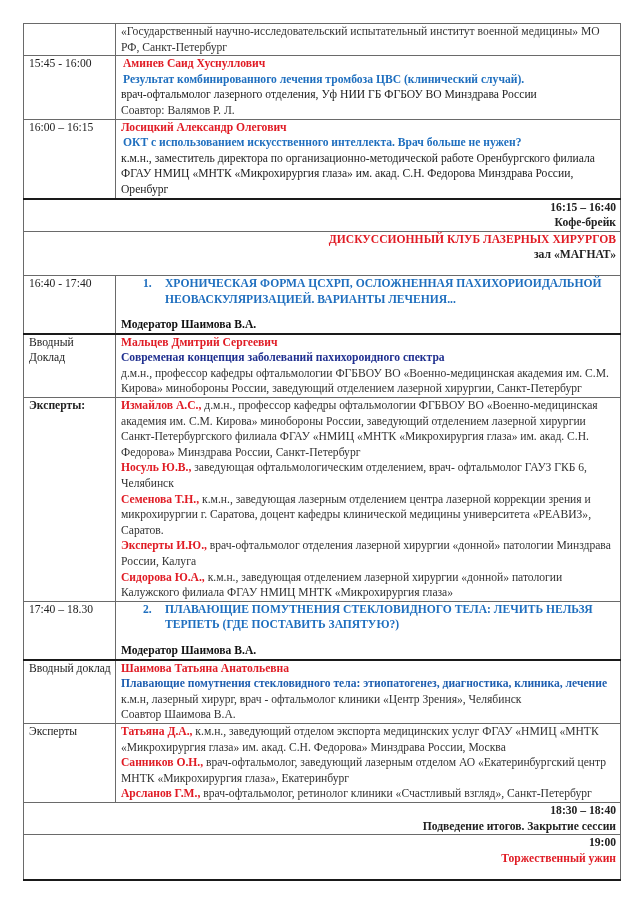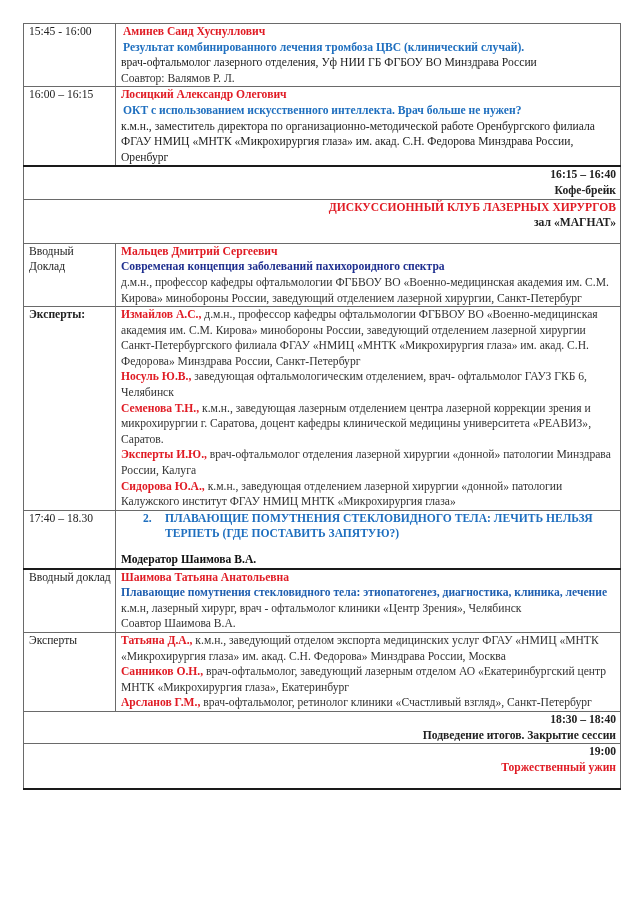--- a/index.html
+++ b/index.html
@@ -27,20 +27,24 @@
 <body>
 
 <div class="page">
 <table>
   <colgroup>
         <col style="width:92px">
         <col style="width:505px">
       </colgroup>
 
   <tbody>
+        <tr>
+    <td class="time"></td>
+    <td class="main gray">«Государственный научно-исследовательский испытательный институт военной медицины» МО РФ, Санкт-Петербург</td>
+  </tr>
 
   <tr>
     <td class="time">15:45 - 16:00</td>
     <td class="main">
       <div class="red indent1">Аминев Саид Хуснуллович</div>
       <div class="blue indent1">Результат комбинированного лечения тромбоза ЦВС (клинический случай).</div>
       <div>врач-офтальмолог лазерного отделения, Уф НИИ ГБ ФГБОУ ВО Минздрава России</div>
       <div class="gray">Соавтор: Валямов Р. Л.</div>
     </td>
   </tr>
@@ -61,38 +65,49 @@
     </td>
   </tr>
 
   <tr>
     <td class="full" colspan="2" style="padding-bottom:12px">
       <div class="red">ДИСКУССИОННЫЙ КЛУБ ЛАЗЕРНЫХ ХИРУРГОВ</div>
       <div>зал «МАГНАТ»</div>
     </td>
   </tr>
 
+  <tr class="thick-bottom">
+    <td class="time">16:40 - 17:40</td>
+    <td class="main">
+      <div class="topic">
+        <span class="num">1.</span>
+        <span>ХРОНИЧЕСКАЯ ФОРМА ЦСХРП, ОСЛОЖНЕННАЯ ПАХИХОРИОИДАЛЬНОЙ НЕОВАСКУЛЯРИЗАЦИЕЙ. ВАРИАНТЫ ЛЕЧЕНИЯ...</span>
+      </div>
+      <div class="spacer"></div>
+      <div class="bold">Модератор Шаимова В.А.</div>
+    </td>
+  </tr>
 
   <tr>
     <td class="time">Вводный Доклад</td>
     <td class="main">
       <div class="red">Мальцев Дмитрий Сергеевич</div>
       <div class="navy">Современая концепция заболеваний пахихороидного спектра</div>
       <div class="gray">д.м.н., профессор кафедры офтальмологии ФГБВОУ ВО «Военно-медицинская академия им. С.М. Кирова» минобороны России, заведующий отделением лазерной хирургии, Санкт-Петербург</div>
     </td>
   </tr>
 
   <tr>
     <td class="time bold">Эксперты:</td>
     <td class="main">
       <div><span class="red">Измайлов А.С.,</span><span class="gray"> д.м.н., профессор кафедры офтальмологии ФГБВОУ ВО «Военно-медицинская академия им. С.М. Кирова» минобороны России, заведующий отделением лазерной хирургии Санкт-Петербургского филиала ФГАУ «НМИЦ «МНТК «Микрохирургия глаза» им. акад. С.Н. Федорова» Минздрава России, Санкт-Петербург</span></div>
       <div><span class="red">Носуль Ю.В.,</span><span class="gray"> заведующая офтальмологическим отделением, врач- офтальмолог ГАУЗ ГКБ 6, Челябинск</span></div>
       <div><span class="red">Семенова Т.Н.,</span><span class="gray"> к.м.н., заведующая лазерным отделением центра лазерной коррекции зрения и микрохирургии г. Саратова, доцент кафедры клинической медицины университета «РЕАВИЗ», Саратов.</span></div>
       <div><span class="red">Эксперты И.Ю.,</span><span class="gray"> врач-офтальмолог отделения лазерной хирургии «донной» патологии Минздрава России, Калуга</span></div>
-      <div><span class="red">Сидорова  Ю.А.,</span><span class="gray"> к.м.н., заведующая отделением лазерной хирургии «донной» патологии Калужского институт  ФГАУ НМИЦ МНТК «Микрохирургия  глаза»</span></div>
+      <div><span class="red">Сидорова  Ю.А.,</span><span class="gray"> к.м.н., заведующая отделением лазерной хирургии «донной» патологии Калужского филиала  ФГАУ НМИЦ МНТК «Микрохирургия  глаза»</span></div>
     </td>
   </tr>
 
   <tr class="thick-bottom">
     <td class="time">17:40 – 18.30</td>
     <td class="main">
       <div class="topic">
         <span class="num">2.</span>
         <span>ПЛАВАЮЩИЕ ПОМУТНЕНИЯ СТЕКЛОВИДНОГО ТЕЛА: ЛЕЧИТЬ НЕЛЬЗЯ ТЕРПЕТЬ (ГДЕ ПОСТАВИТЬ ЗАПЯТУЮ?)</span>
       </div>

